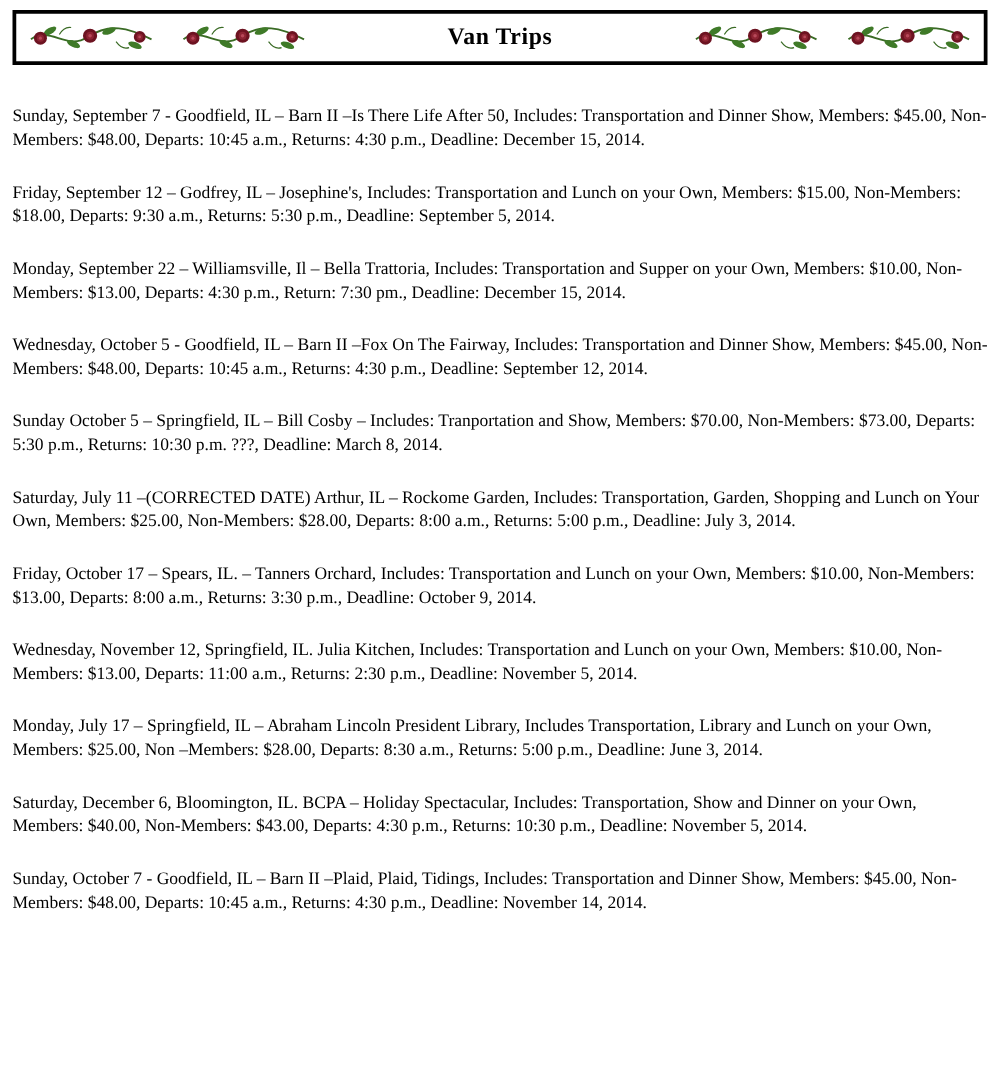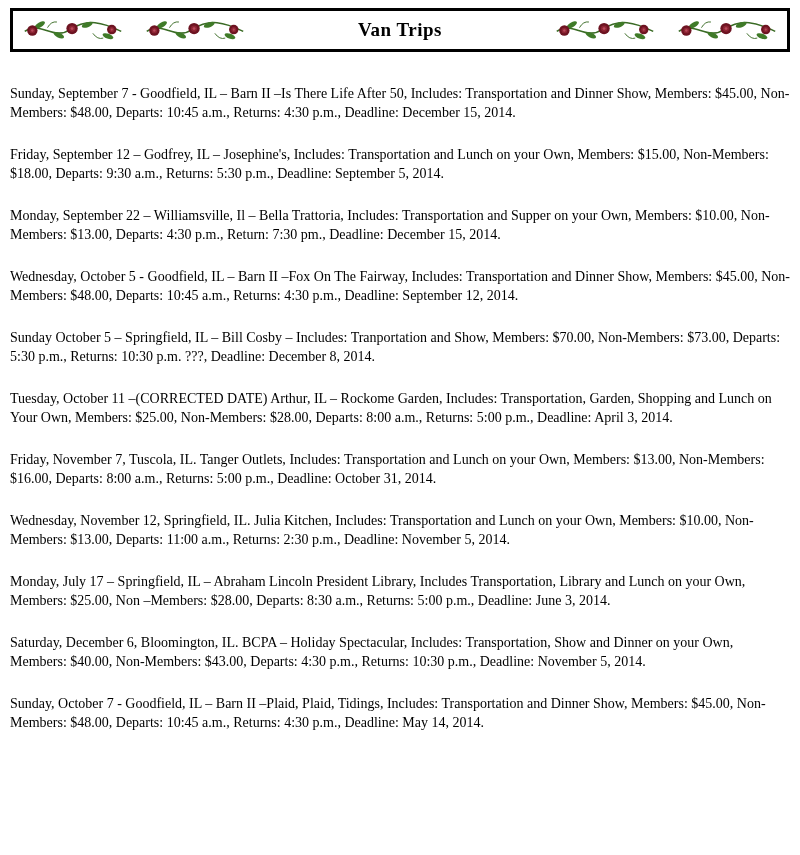--- a/index.html
+++ b/index.html
@@ -108,29 +108,29 @@
 
   <main class="trips">
   <p class="trip"><strong class="lead">Sunday, September 7 - Goodfield, IL – Barn II –Is There Life After 50,</strong><span class="details"> Includes: Transportation and Dinner Show, Members: $45.00, Non-Members: $48.00, Departs: 10:45 a.m., Returns: 4:30 p.m., </span><strong class="deadline">Deadline: December 15, 2014.</strong></p>
 
   <p class="trip"><strong class="lead">Friday, September 12 – Godfrey, IL – Josephine's,</strong><span class="details"> Includes: Transportation and Lunch on your Own, Members: $15.00, Non-Members: $18.00, Departs: 9:30 a.m., Returns: 5:30 p.m.,  </span><strong class="deadline">Deadline: September 5, 2014.</strong></p>
 
   <p class="trip"><strong class="lead">Monday, September 22 – Williamsville, Il – Bella Trattoria,</strong><span class="details"> Includes: Transportation and Supper on your Own, Members: $10.00, Non-Members: $13.00, Departs: 4:30 p.m., Return: 7:30 pm., </span><strong class="deadline">Deadline: December 15, 2014.</strong></p>
 
   <p class="trip"><strong class="lead">Wednesday, October 5 - Goodfield, IL – Barn II –Fox On The Fairway,</strong><span class="details"> Includes: Transportation and Dinner Show, Members: $45.00, Non-Members: $48.00, Departs: 10:45 a.m., Returns: 4:30 p.m., </span><strong class="deadline">Deadline: September 12, 2014.</strong></p>
 
-  <p class="trip"><strong class="lead">Sunday October 5 – Springfield, IL – Bill Cosby –</strong><span class="details"> Includes: Tranportation and Show, Members: $70.00, Non-Members: $73.00, Departs: 5:30 p.m., Returns: 10:30 p.m. ???, </span><strong class="deadline">Deadline: December 8, 2014.</strong></p>
+  <p class="trip"><strong class="lead">Sunday October 5 – Springfield, IL – Bill Cosby –</strong><span class="details"> Includes: Tranportation and Show, Members: $70.00, Non-Members: $73.00, Departs: 5:30 p.m., Returns: 10:30 p.m. ???, </span><strong class="deadline">Deadline: March 8, 2014.</strong></p>
 
-  <p class="trip"><strong class="lead">Tuesday, October 11 –(CORRECTED DATE) Arthur, IL – Rockome Garden,</strong><span class="details"> Includes: Transportation, Garden, Shopping and Lunch on Your Own, Members: $25.00, Non-Members: $28.00, Departs: 8:00 a.m., Returns: 5:00 p.m., </span><strong class="deadline">Deadline: April 3, 2014.</strong></p>
+  <p class="trip"><strong class="lead">Saturday, July 11 –(CORRECTED DATE) Arthur, IL – Rockome Garden,</strong><span class="details"> Includes: Transportation, Garden, Shopping and Lunch on Your Own, Members: $25.00, Non-Members: $28.00, Departs: 8:00 a.m., Returns: 5:00 p.m., </span><strong class="deadline">Deadline: July 3, 2014.</strong></p>
 
+  <p class="trip"><strong class="lead">Friday, October 17 – Spears, IL. – Tanners Orchard,</strong><span class="details"> Includes: Transportation and Lunch on your Own, Members: $10.00, Non-Members: $13.00, Departs: 8:00 a.m., Returns: 3:30 p.m., </span><strong class="deadline">Deadline: October 9, 2014.</strong></p>
 
-  <p class="trip"><strong class="lead">Friday, November 7, Tuscola, IL. Tanger Outlets,</strong><span class="details"> Includes: Transportation and Lunch on your Own, Members: $13.00, Non-Members: $16.00, Departs: 8:00 a.m., Returns: 5:00 p.m., </span><strong class="deadline">Deadline: October 31, 2014.</strong></p>
 
   <p class="trip"><strong class="lead">Wednesday, November 12, Springfield, IL. Julia Kitchen,</strong><span class="details"> Includes: Transportation and Lunch on your Own, Members: $10.00, Non-Members: $13.00, Departs: 11:00 a.m., Returns: 2:30 p.m., </span><strong class="deadline">Deadline: November 5, 2014.</strong></p>
 
   <p class="trip"><strong class="lead">Monday, July 17 – Springfield, IL – Abraham Lincoln President Library,</strong><span class="details"> Includes Transportation, Library and Lunch on your Own, Members: $25.00, Non –Members: $28.00, Departs: 8:30 a.m., Returns: 5:00 p.m., </span><strong class="deadline">Deadline: June 3, 2014.</strong></p>
 
   <p class="trip"><strong class="lead">Saturday, December 6, Bloomington, IL. BCPA – Holiday Spectacular,</strong><span class="details"> Includes: Transportation, Show and Dinner on your Own, Members: $40.00, Non-Members: $43.00, Departs: 4:30 p.m., Returns: 10:30 p.m., </span><strong class="deadline">Deadline: November 5, 2014.</strong></p>
 
-  <p class="trip"><strong class="lead">Sunday, October 7 - Goodfield, IL – Barn II –Plaid, Plaid, Tidings,</strong><span class="details"> Includes: Transportation and Dinner Show, Members: $45.00, Non-Members: $48.00, Departs: 10:45 a.m., Returns: 4:30 p.m., </span><strong class="deadline">Deadline: May 14, 2014.</strong></p>
+  <p class="trip"><strong class="lead">Sunday, October 7 - Goodfield, IL – Barn II –Plaid, Plaid, Tidings,</strong><span class="details"> Includes: Transportation and Dinner Show, Members: $45.00, Non-Members: $48.00, Departs: 10:45 a.m., Returns: 4:30 p.m., </span><strong class="deadline">Deadline: November 14, 2014.</strong></p>
 </main>
 
 </div>
 
 </body></html>

